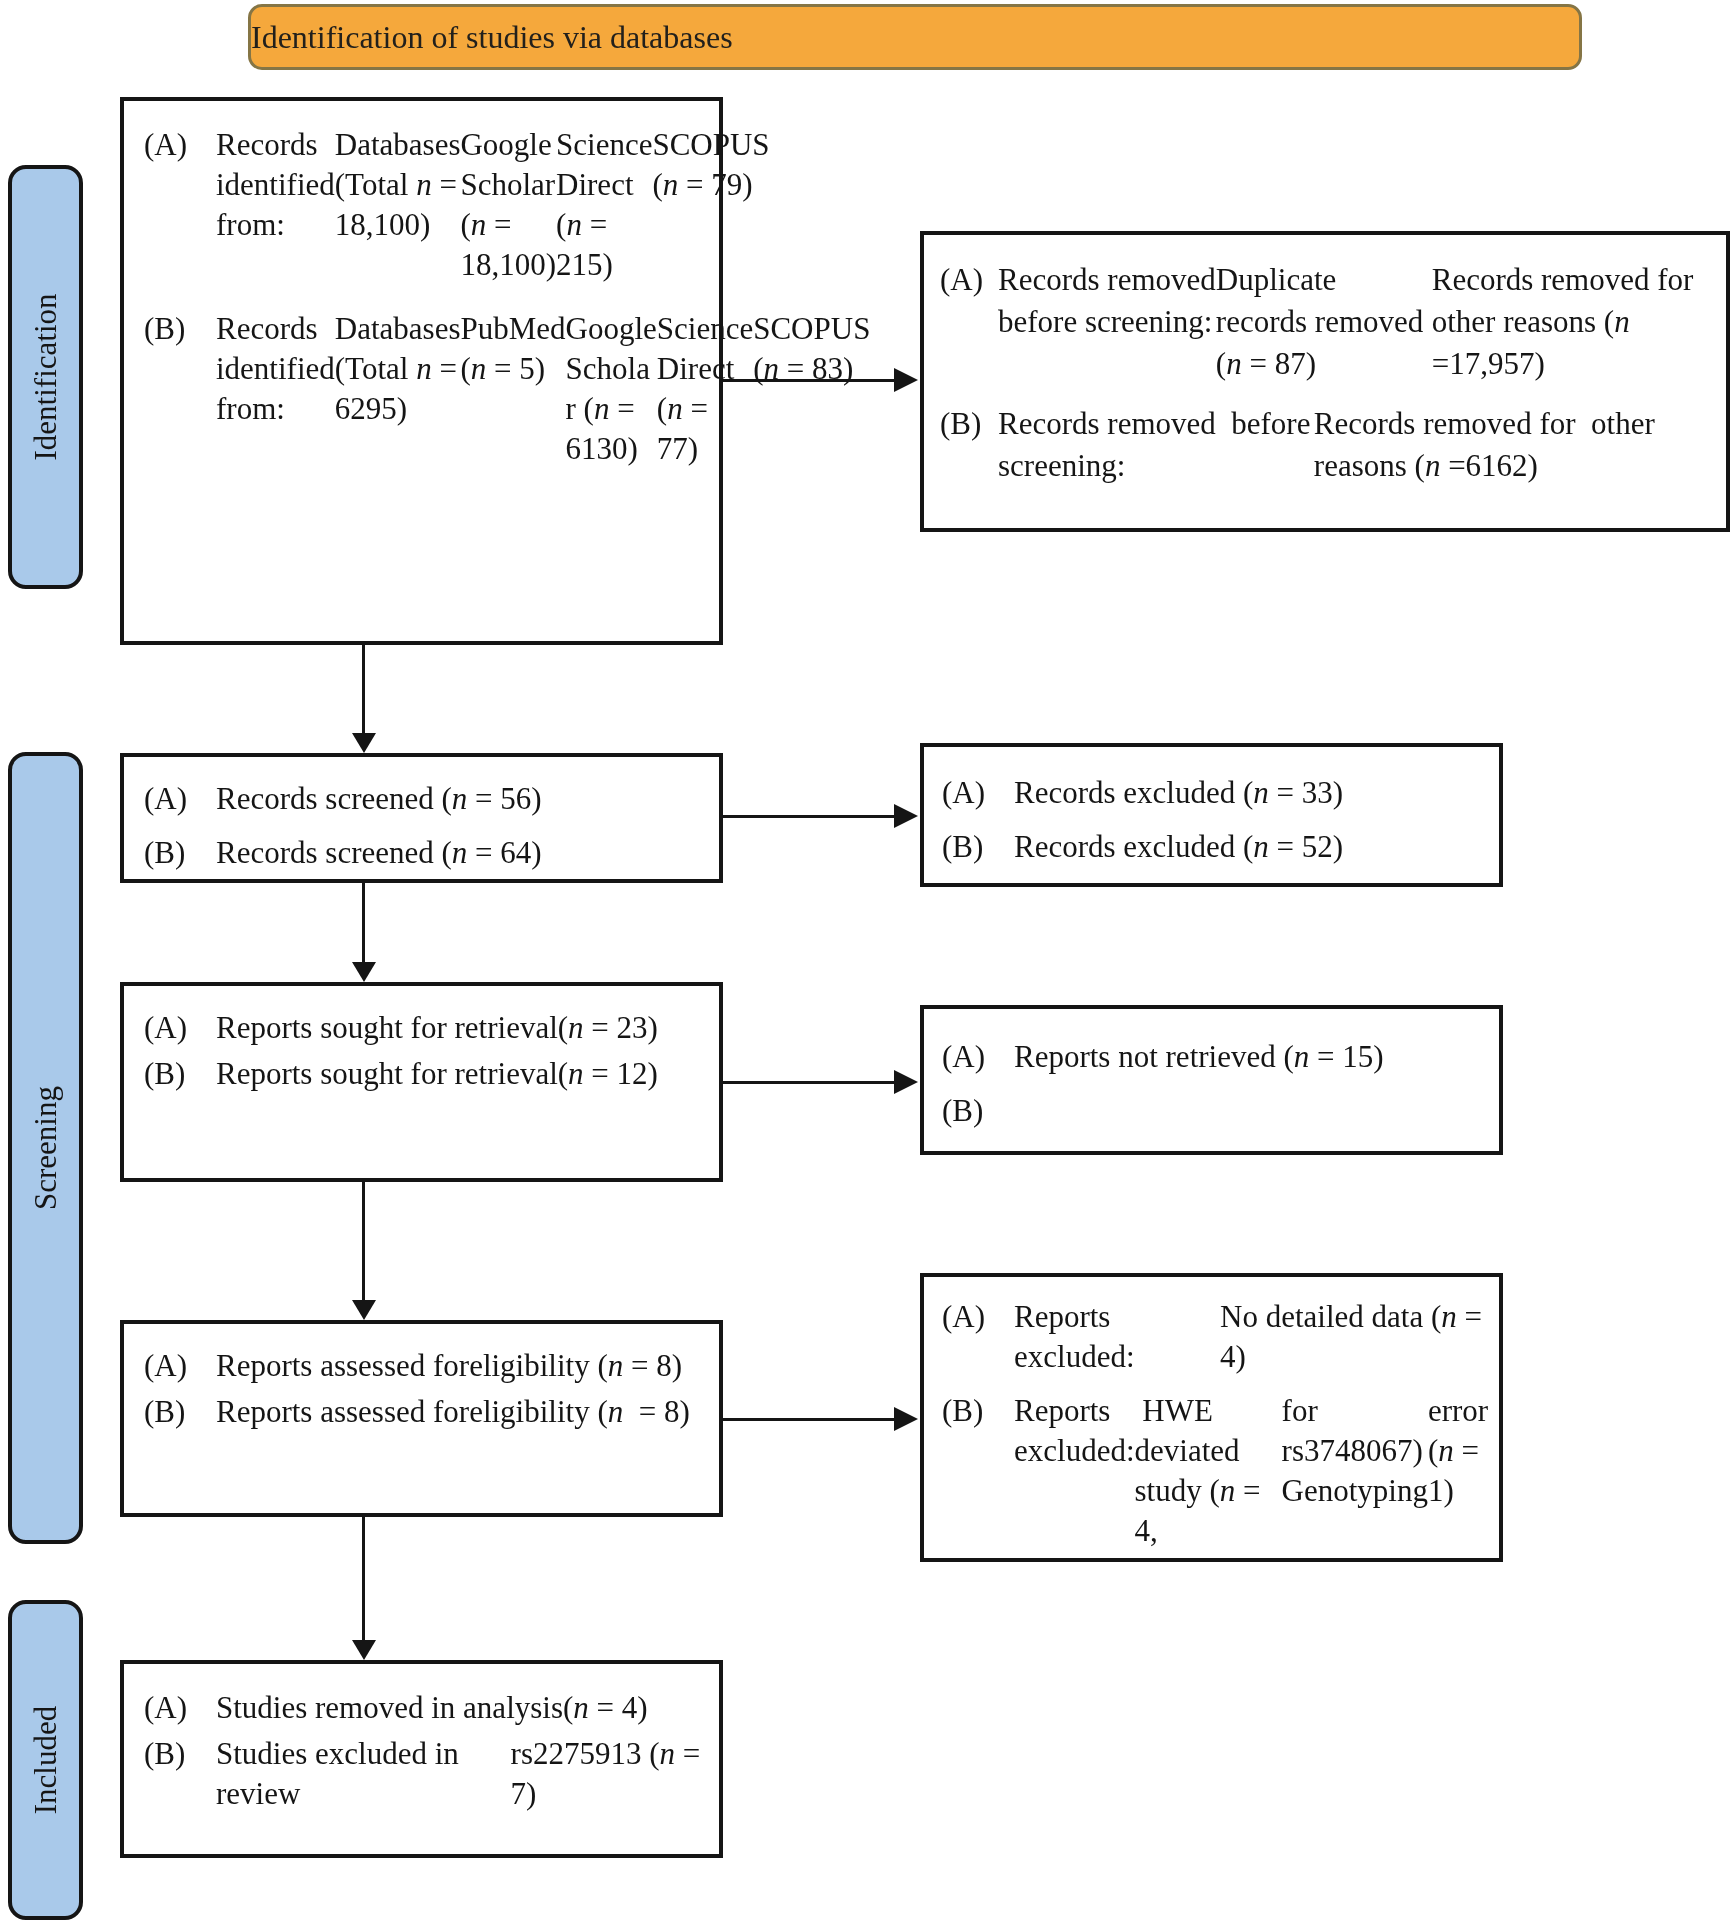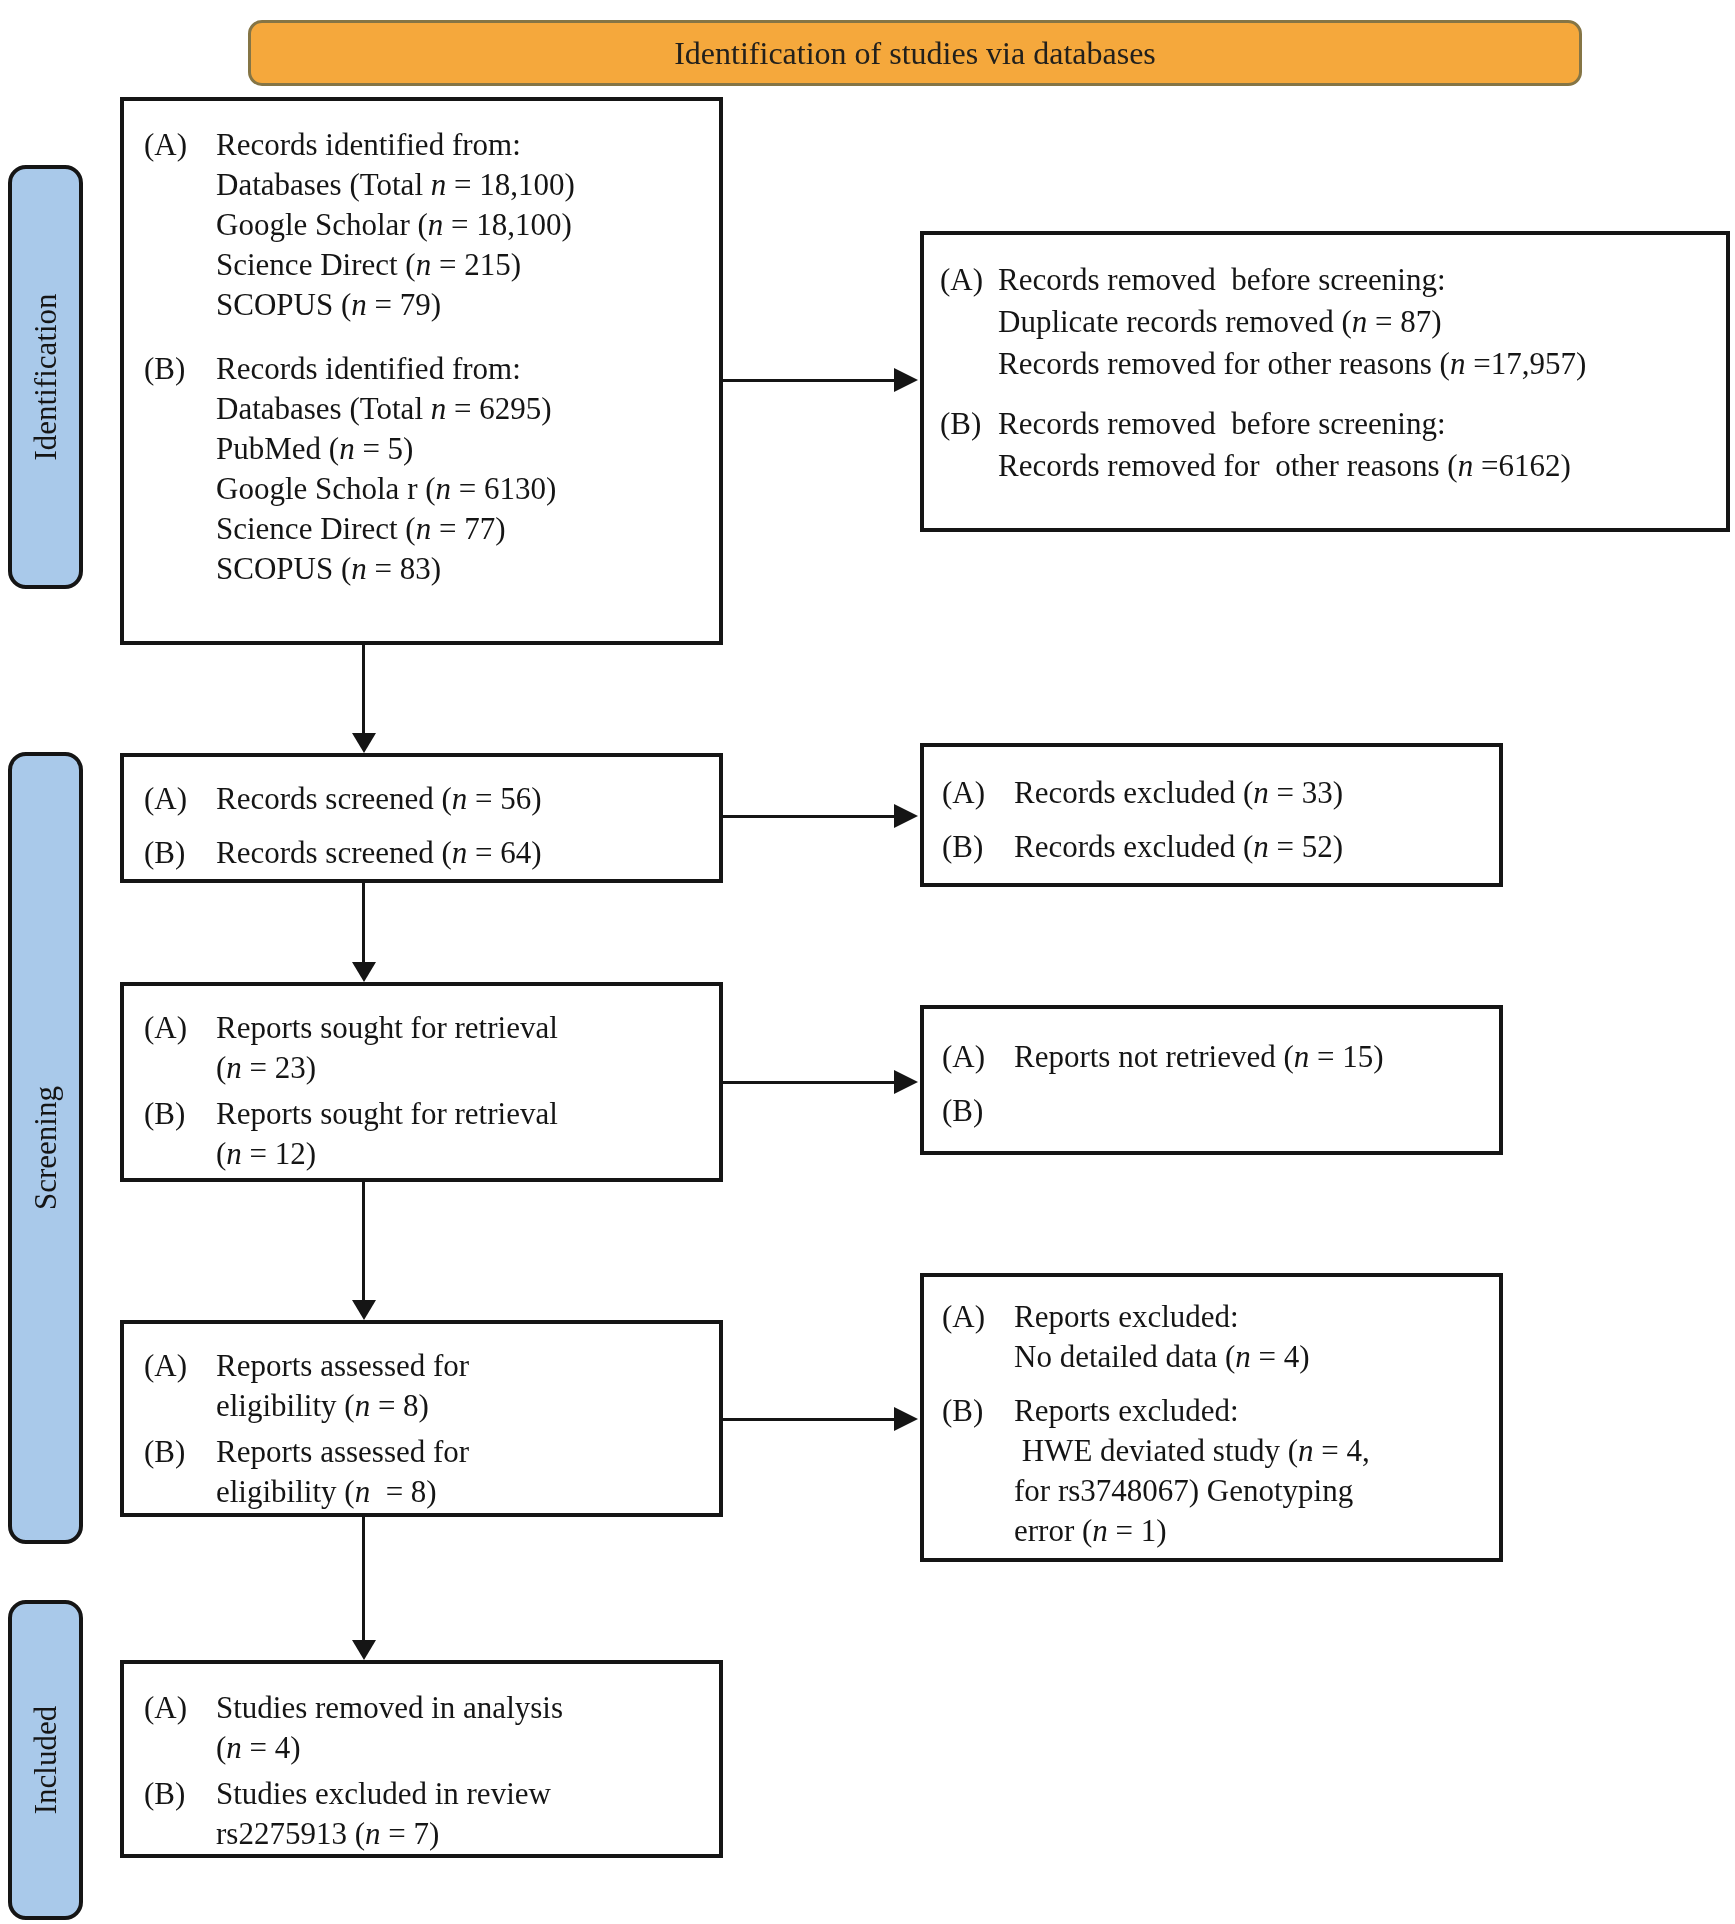--- a/index.html
+++ b/index.html
@@ -9,27 +9,27 @@
     height: 1924px;
     background: #ffffff;
     font-family: "Liberation Serif", "DejaVu Serif", serif;
     color: #151515;
     overflow: hidden;
   }
 
   
   .banner {
     position: absolute;
-    left: 248px; top: 20px;
+    left: 248px; top: 4px;
     width: 1334px; height: 66px;
     background: var(--banner-bg, #F5A83C);
     border: 3px solid var(--banner-border, #857545);
     border-radius: 14px;
     box-sizing: border-box;
-    display: flex; align-items: center; justify-content: center;
+    display: flex; align-items: center; 
     font-size: 32px;
     color: #22201c;
   }
 
   
   .side {
     position: absolute;
     left: 8px; width: 75px;
     background: var(--sidebar-bg, #A9C9EA);
     border: 4px solid #151515;
@@ -50,21 +50,21 @@
   
   .box {
     position: absolute;
     border: 4px solid #151515;
     box-sizing: border-box;
     background: #ffffff;
     font-size: 31px;
   }
   .row { display: flex; align-items: flex-start; }
   .lbl { flex: 0 0 72px; line-height: 40px; }
-  .lines { display: flex; flex-direction: column; min-width: 0; }
+  .lines { display: flex; min-width: 0; }
   .ln { line-height: 40px; white-space: pre-wrap; }
 
   .box-identified        { left: 120px; top: 97px;  width: 603px; height: 548px; padding: 24px 12px 0 20px; }
   .box-identified .grp2  { margin-top: 24px; }
   .box-removed           { left: 920px; top: 231px; width: 810px; height: 301px; padding: 24px 8px 0 16px; }
   .box-removed .lbl      { flex: 0 0 58px; line-height: 42px; }
   .box-removed .ln       { line-height: 42px; }
   .box-removed .grp2     { margin-top: 18px; }
   .box-screened          { left: 120px; top: 753px; width: 603px; height: 130px; padding: 22px 12px 0 20px; }
   .box-screened .row + .row { margin-top: 14px; }

